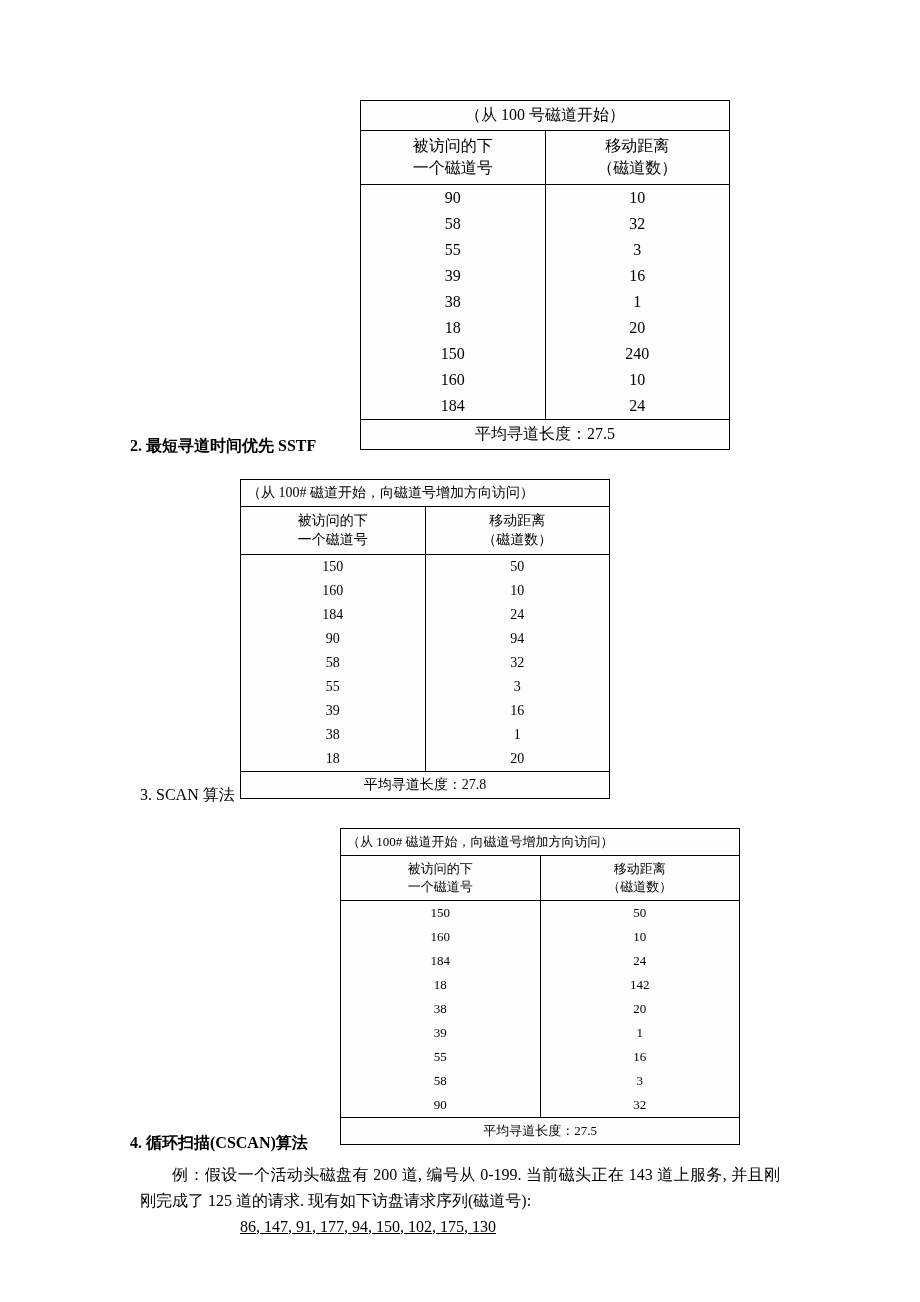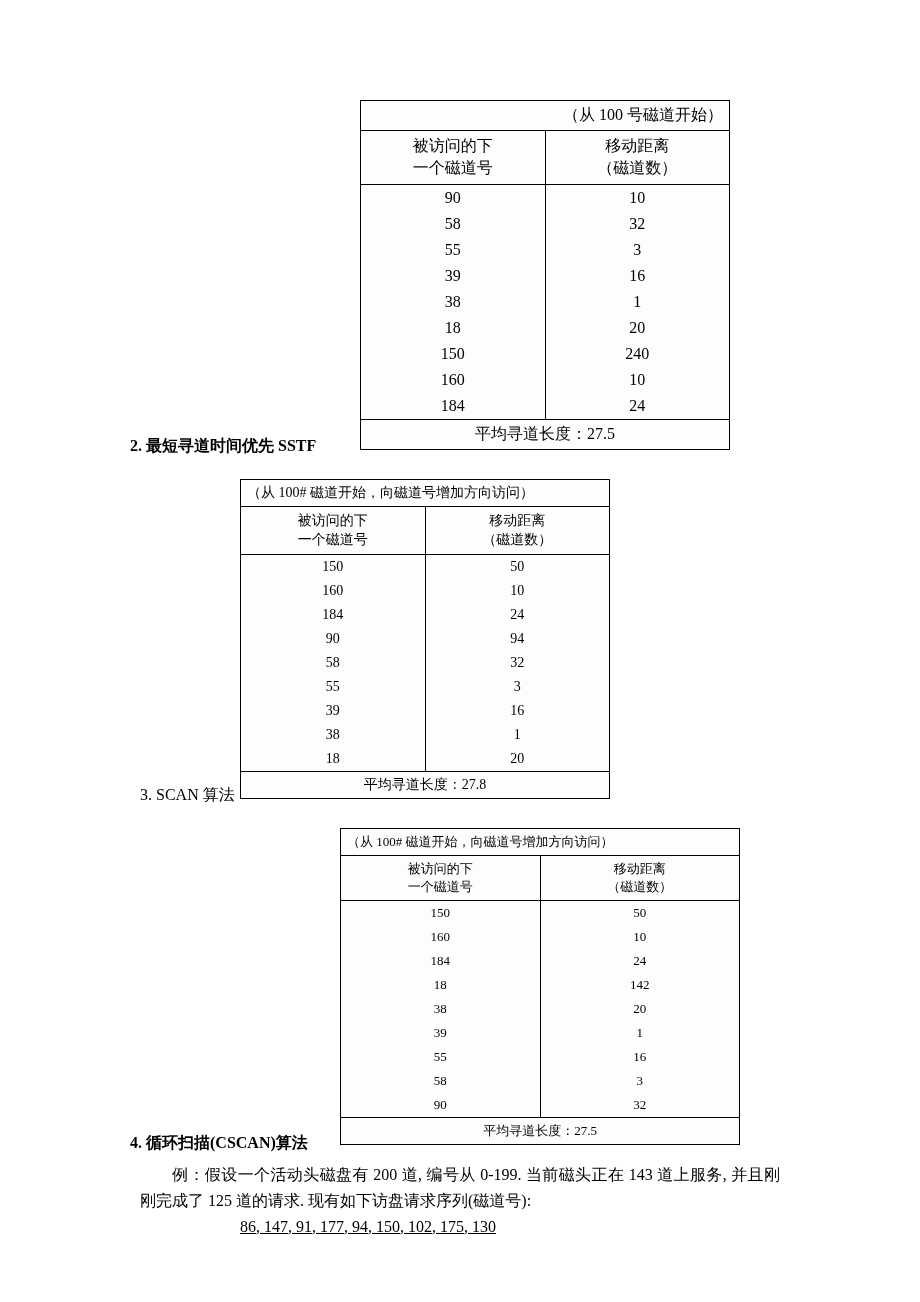--- a/index.html
+++ b/index.html
@@ -22,21 +22,21 @@
   }
   .tbl-small { width: 370px; font-size: 14px; }
   .tbl3 { width: 400px; font-size: 13px; }
   td, th {
     border: 1px solid #000;
     padding: 4px 6px;
     font-weight: normal;
     text-align: center;
   }
   .hdr-row td, .hdr-row th { line-height: 1.4; }
-  .title-cell { text-align: right; }
+  .title-cell { text-align: center; }
   .title-cell.left { text-align: left; }
   tbody.data td { border-top: none; border-bottom: none; }
   tbody.data tr:first-child td { border-top: 1px solid #000; }
   .footer-row td { text-align: center; }
   .section-label {
     white-space: nowrap;
     margin-right: 6px;
     padding-bottom: 2px;
   }
   .sec2 { margin-left: 70px; margin-top: -22px; font-weight: bold; }

